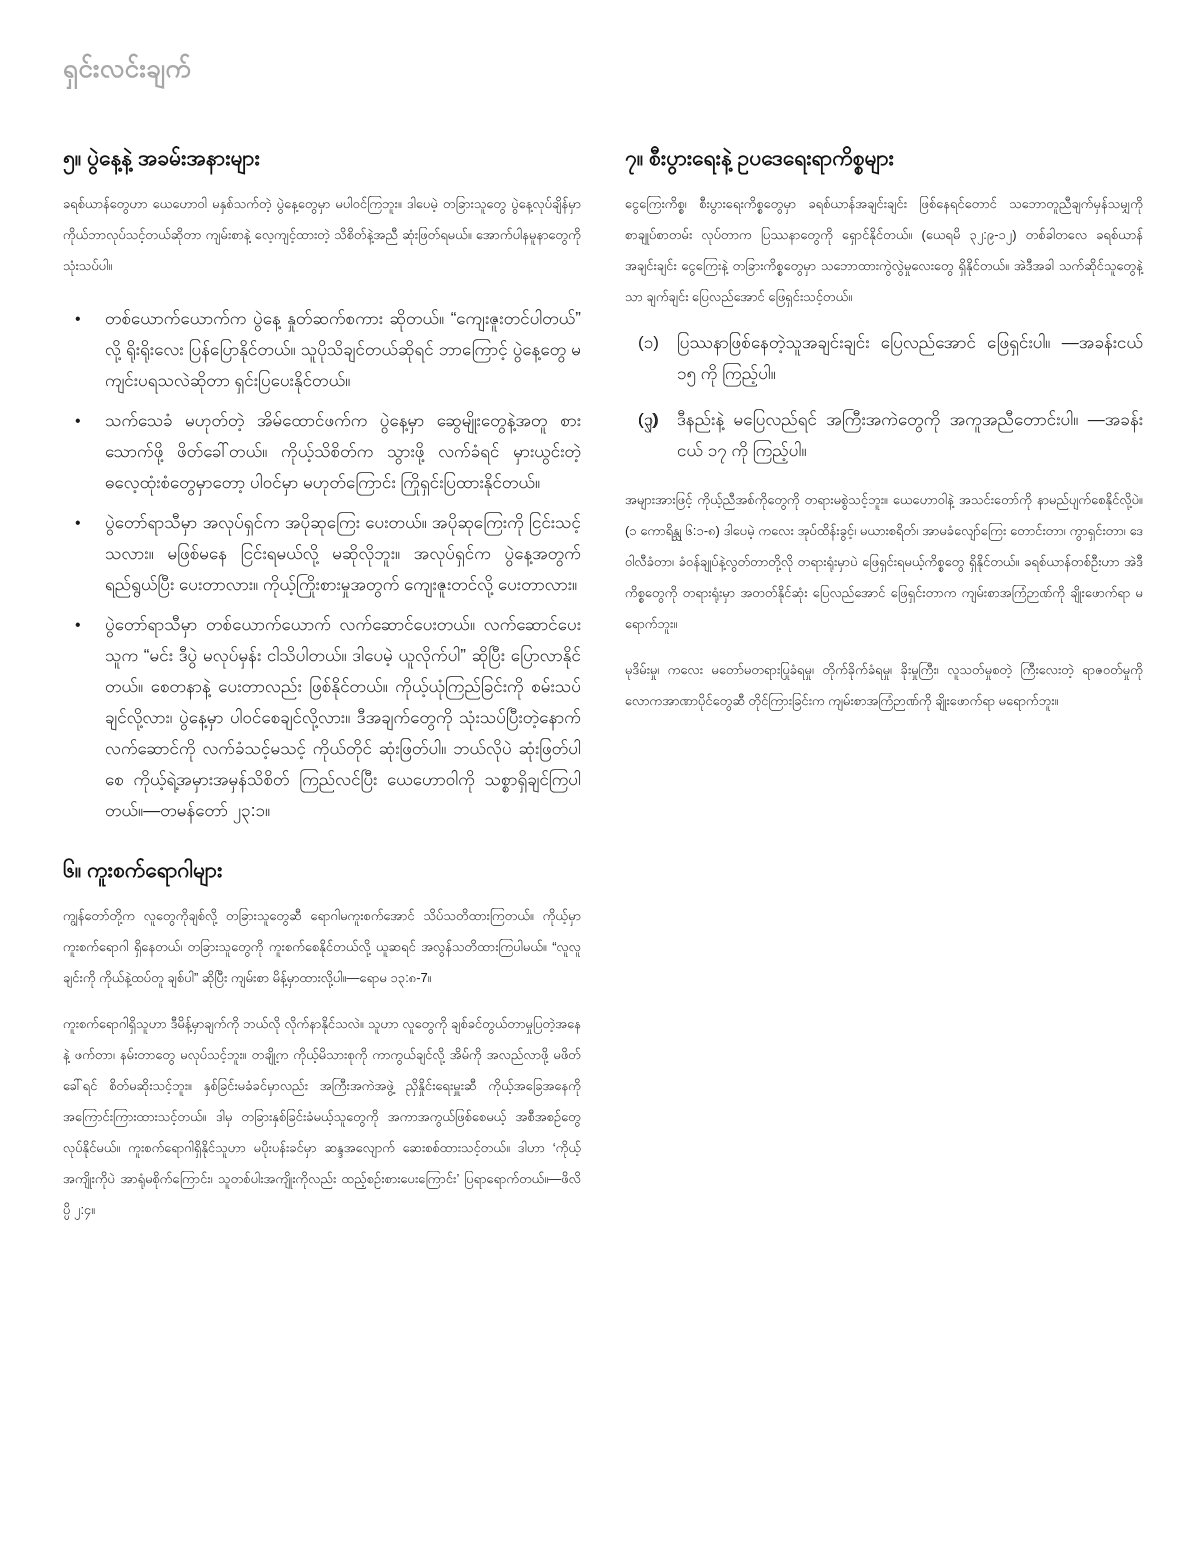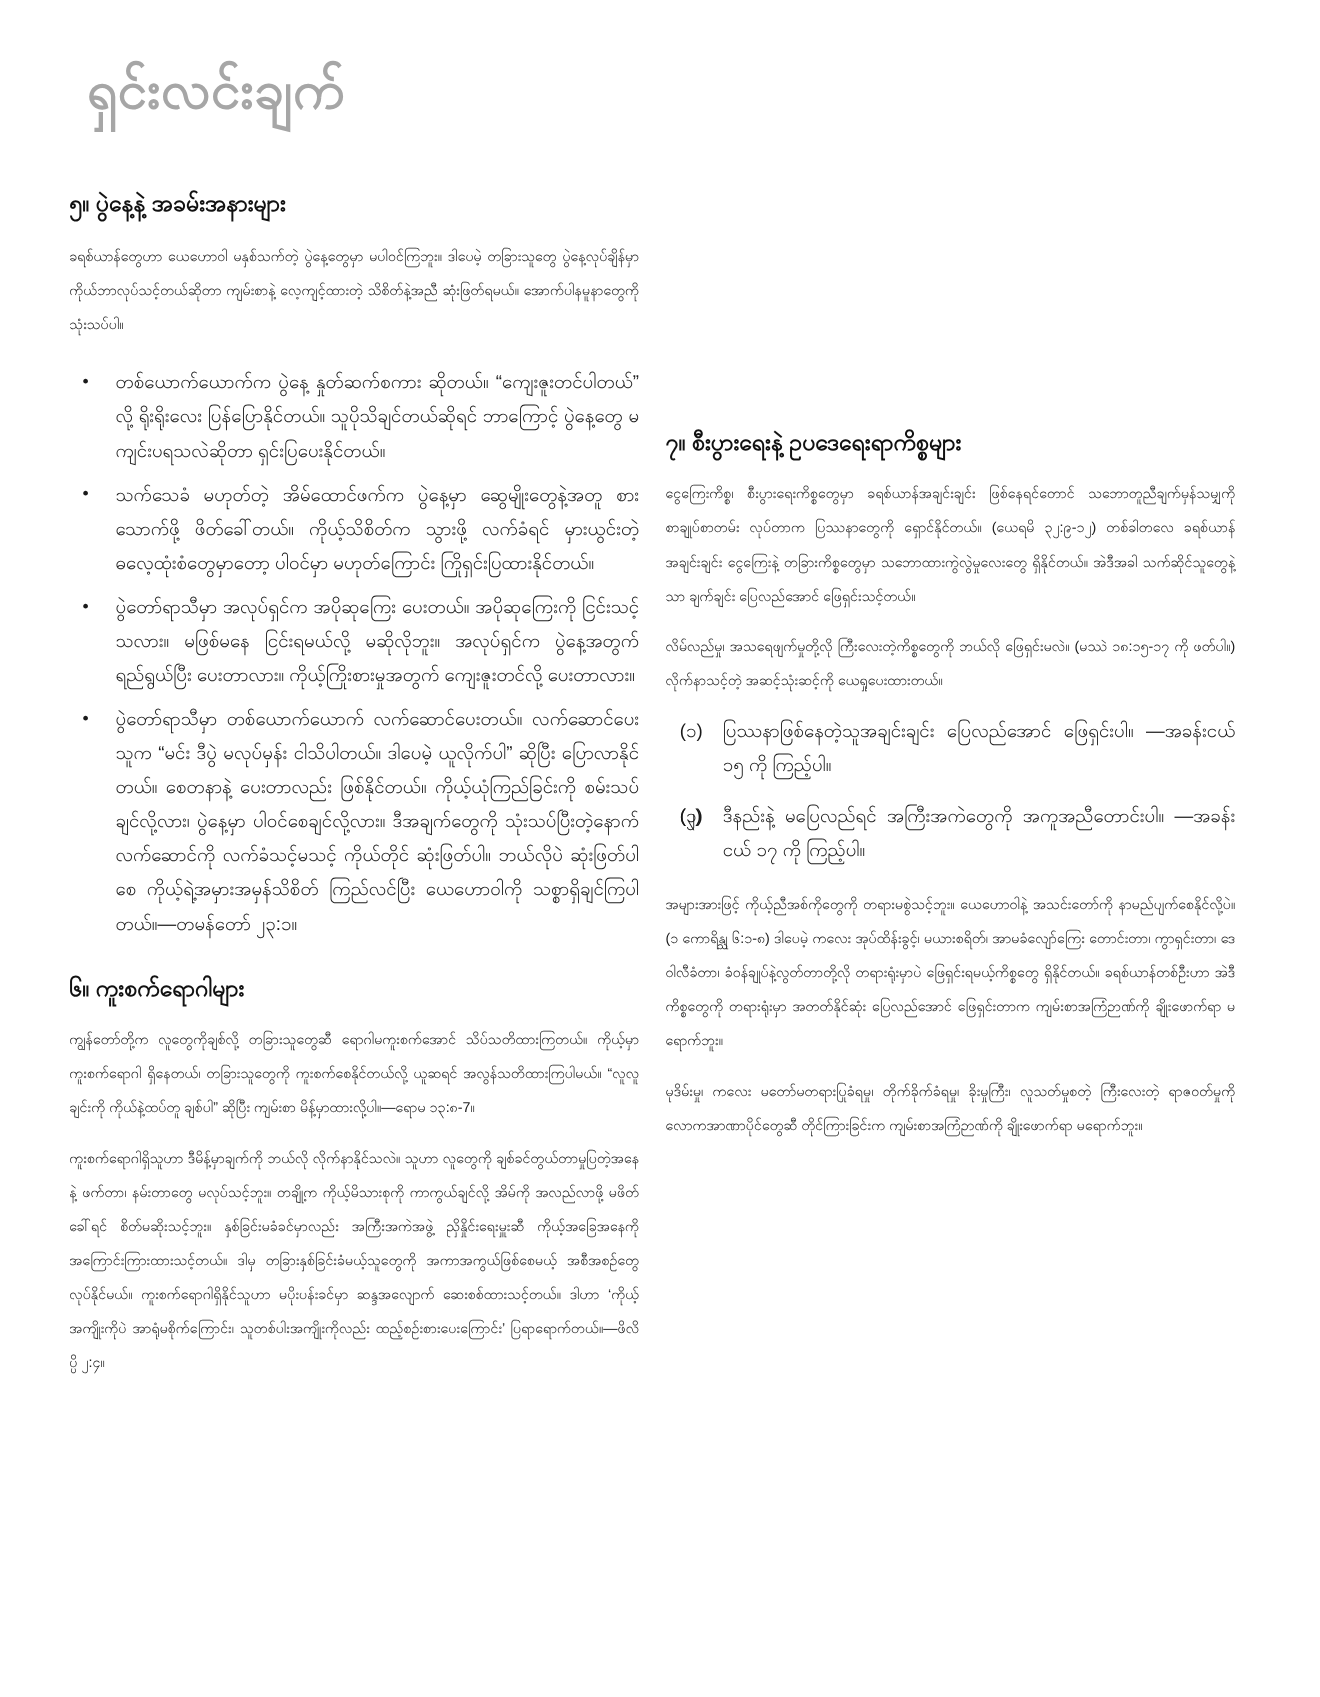--- a/index.html
+++ b/index.html
@@ -14,31 +14,31 @@
     font-family: "Liberation Sans", "DejaVu Sans", sans-serif;
     color: #1a1a1a;
   }
   .page {
     box-sizing: border-box;
     width: 1200px;
     height: 1543px;
     padding: 52px 60px 0 63px;
   }
   .doc-title {
-    font-size: 48px;
+    font-size: 26px;
     font-weight: 700;
     color: #a6a6a6;
     letter-spacing: 0.5px;
     line-height: 1.3;
-    margin: 0 0 58px 16px;
+    margin: 0 0 58px 0;
   }
   .columns {
     display: flex;
-    gap: 24px;
-    align-items: center;
+    gap: 44px;
+    align-items: flex-start;
   }
   .col {
     width: 518px;
     flex: 0 0 518px;
   }
   h2.section-heading {
     font-size: 21px;
     font-weight: 700;
     line-height: 1.35;
     margin: 0 0 16px 0;
@@ -137,21 +137,20 @@
       <p class="body-text">ကျွန်တော်တို့က လူတွေကိုချစ်လို့ တခြားသူတွေဆီ ရောဂါမကူးစက်အောင် သိပ်သတိထားကြတယ်။ ကိုယ့်မှာ ကူးစက်ရောဂါ ရှိနေတယ်၊ တခြားသူတွေကို ကူးစက်စေနိုင်တယ်လို့ ယူဆရင် အလွန်သတိထားကြပါမယ်။ “လူလူချင်းကို ကိုယ်နဲ့ထပ်တူ ချစ်ပါ” ဆိုပြီး ကျမ်းစာ မိန့်မှာထားလို့ပါ။—ရောမ ၁၃:၈-7။</p>
       <p class="body-text">ကူးစက်ရောဂါရှိသူဟာ ဒီမိန့်မှာချက်ကို ဘယ်လို လိုက်နာနိုင်သလဲ။ သူဟာ လူတွေကို ချစ်ခင်တွယ်တာမှုပြတဲ့အနေနဲ့ ဖက်တာ၊ နမ်းတာတွေ မလုပ်သင့်ဘူး။ တချို့က ကိုယ့်မိသားစုကို ကာကွယ်ချင်လို့ အိမ်ကို အလည်လာဖို့ မဖိတ်ခေါ်ရင် စိတ်မဆိုးသင့်ဘူး။ နှစ်ခြင်းမခံခင်မှာလည်း အကြီးအကဲအဖွဲ့ ညှိနှိုင်းရေးမှူးဆီ ကိုယ့်အခြေအနေကို အကြောင်းကြားထားသင့်တယ်။ ဒါမှ တခြားနှစ်ခြင်းခံမယ့်သူတွေကို အကာအကွယ်ဖြစ်စေမယ့် အစီအစဉ်တွေ လုပ်နိုင်မယ်။ ကူးစက်ရောဂါရှိနိုင်သူဟာ မပိုးပန်းခင်မှာ ဆန္ဒအလျောက် ဆေးစစ်ထားသင့်တယ်။ ဒါဟာ ‘ကိုယ့်အကျိုးကိုပဲ အာရုံမစိုက်ကြောင်း၊ သူတစ်ပါးအကျိုးကိုလည်း ထည့်စဉ်းစားပေးကြောင်း’ ပြရာရောက်တယ်။—ဖိလိပ္ပိ ၂:၄။</p>
 
     </div>
 
     <div class="col">
 
       <h2 class="section-heading">၇။ စီးပွားရေးနဲ့ ဥပဒေရေးရာကိစ္စများ</h2>
 
       <p class="body-text">ငွေကြေးကိစ္စ၊ စီးပွားရေးကိစ္စတွေမှာ ခရစ်ယာန်အချင်းချင်း ဖြစ်နေရင်တောင် သဘောတူညီချက်မှန်သမျှကို စာချုပ်စာတမ်း လုပ်တာက ပြဿနာတွေကို ရှောင်နိုင်တယ်။ (ယေရမိ ၃၂:၉-၁၂) တစ်ခါတလေ ခရစ်ယာန်အချင်းချင်း ငွေကြေးနဲ့ တခြားကိစ္စတွေမှာ သဘောထားကွဲလွဲမှုလေးတွေ ရှိနိုင်တယ်။ အဲဒီအခါ သက်ဆိုင်သူတွေနဲ့သာ ချက်ချင်း ပြေလည်အောင် ဖြေရှင်းသင့်တယ်။</p>
-      <p class="body-text">လိမ်လည်မှု၊ အသရေဖျက်မှုတို့လို ကြီးလေးတဲ့ကိစ္စတွေကို ဘယ်လို ဖြေရှင်းမလဲ။ (မဿဲ ၁၈:၁၅-၁၇ ကို ဖတ်ပါ။) လိုက်နာသင့်တဲ့ အဆင့်သုံးဆင့်ကို ယေရှုပေးထားတယ်။</p>
 
       <ol class="step-list">
         <li class="step-item">
           <span class="marker">(၁)</span>
           <span>ပြဿနာဖြစ်နေတဲ့သူအချင်းချင်း ပြေလည်အောင် ဖြေရှင်းပါ။ —အခန်းငယ် ၁၅ ကို ကြည့်ပါ။</span>
         </li>
         <li class="step-item">
           <span class="marker">(၂)</span>
         </li>
         <li class="step-item">

